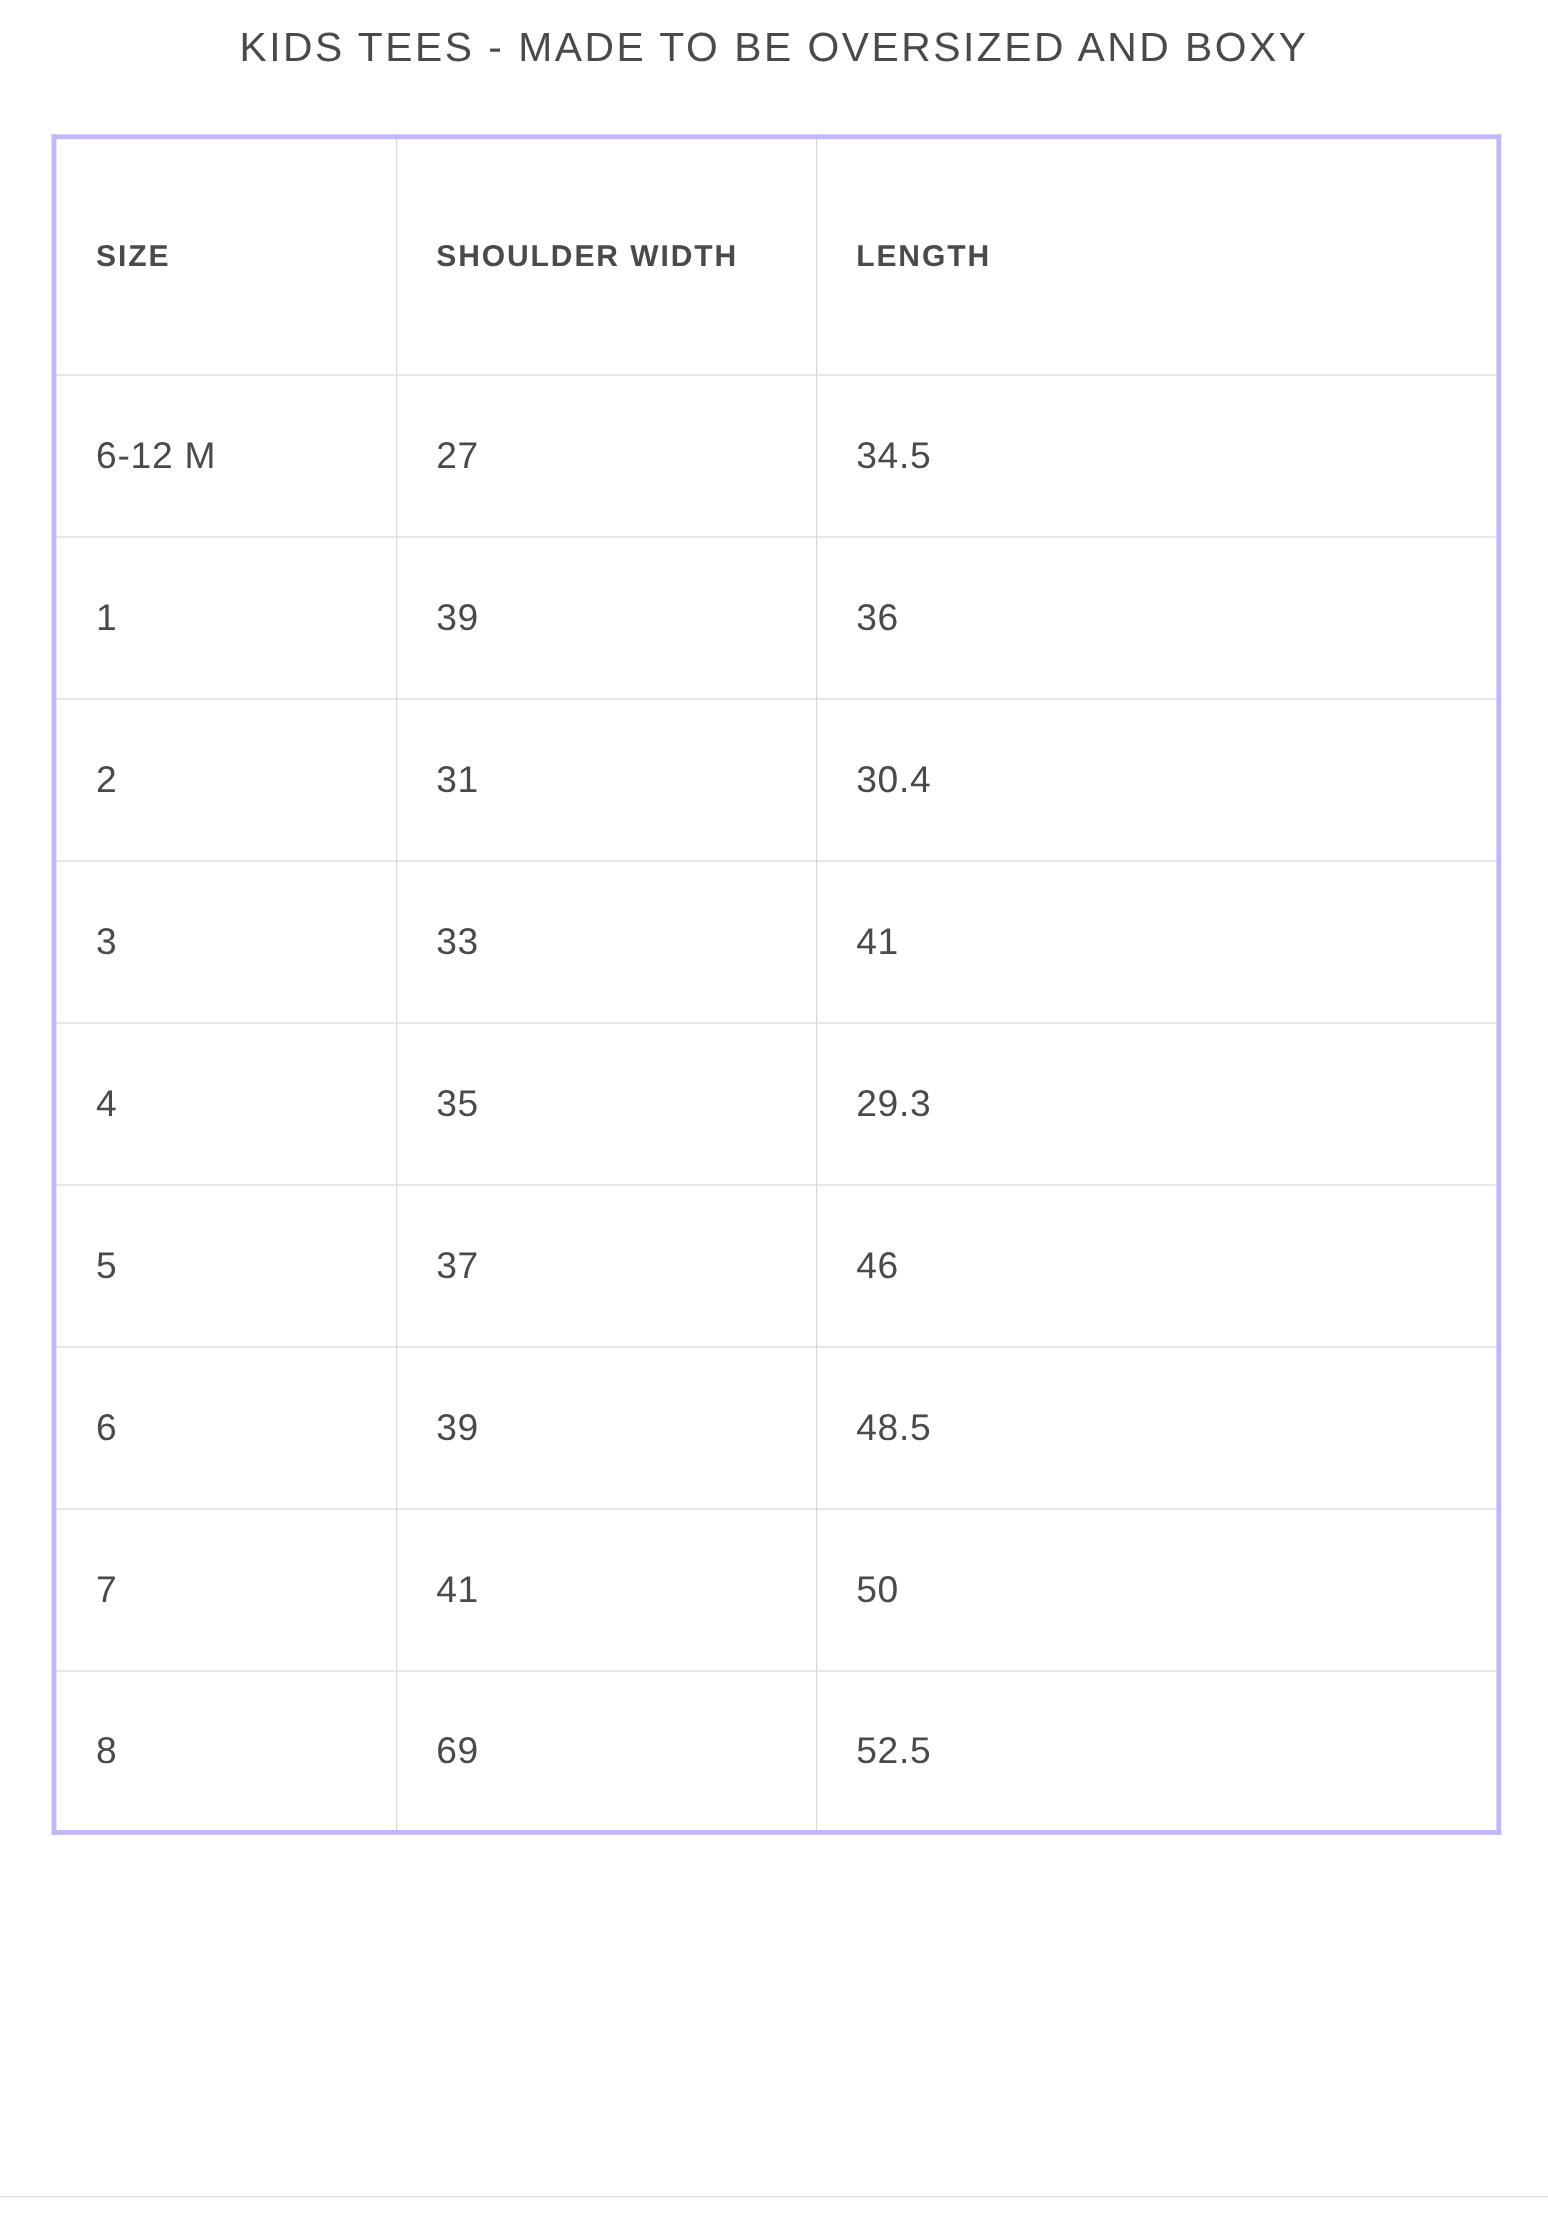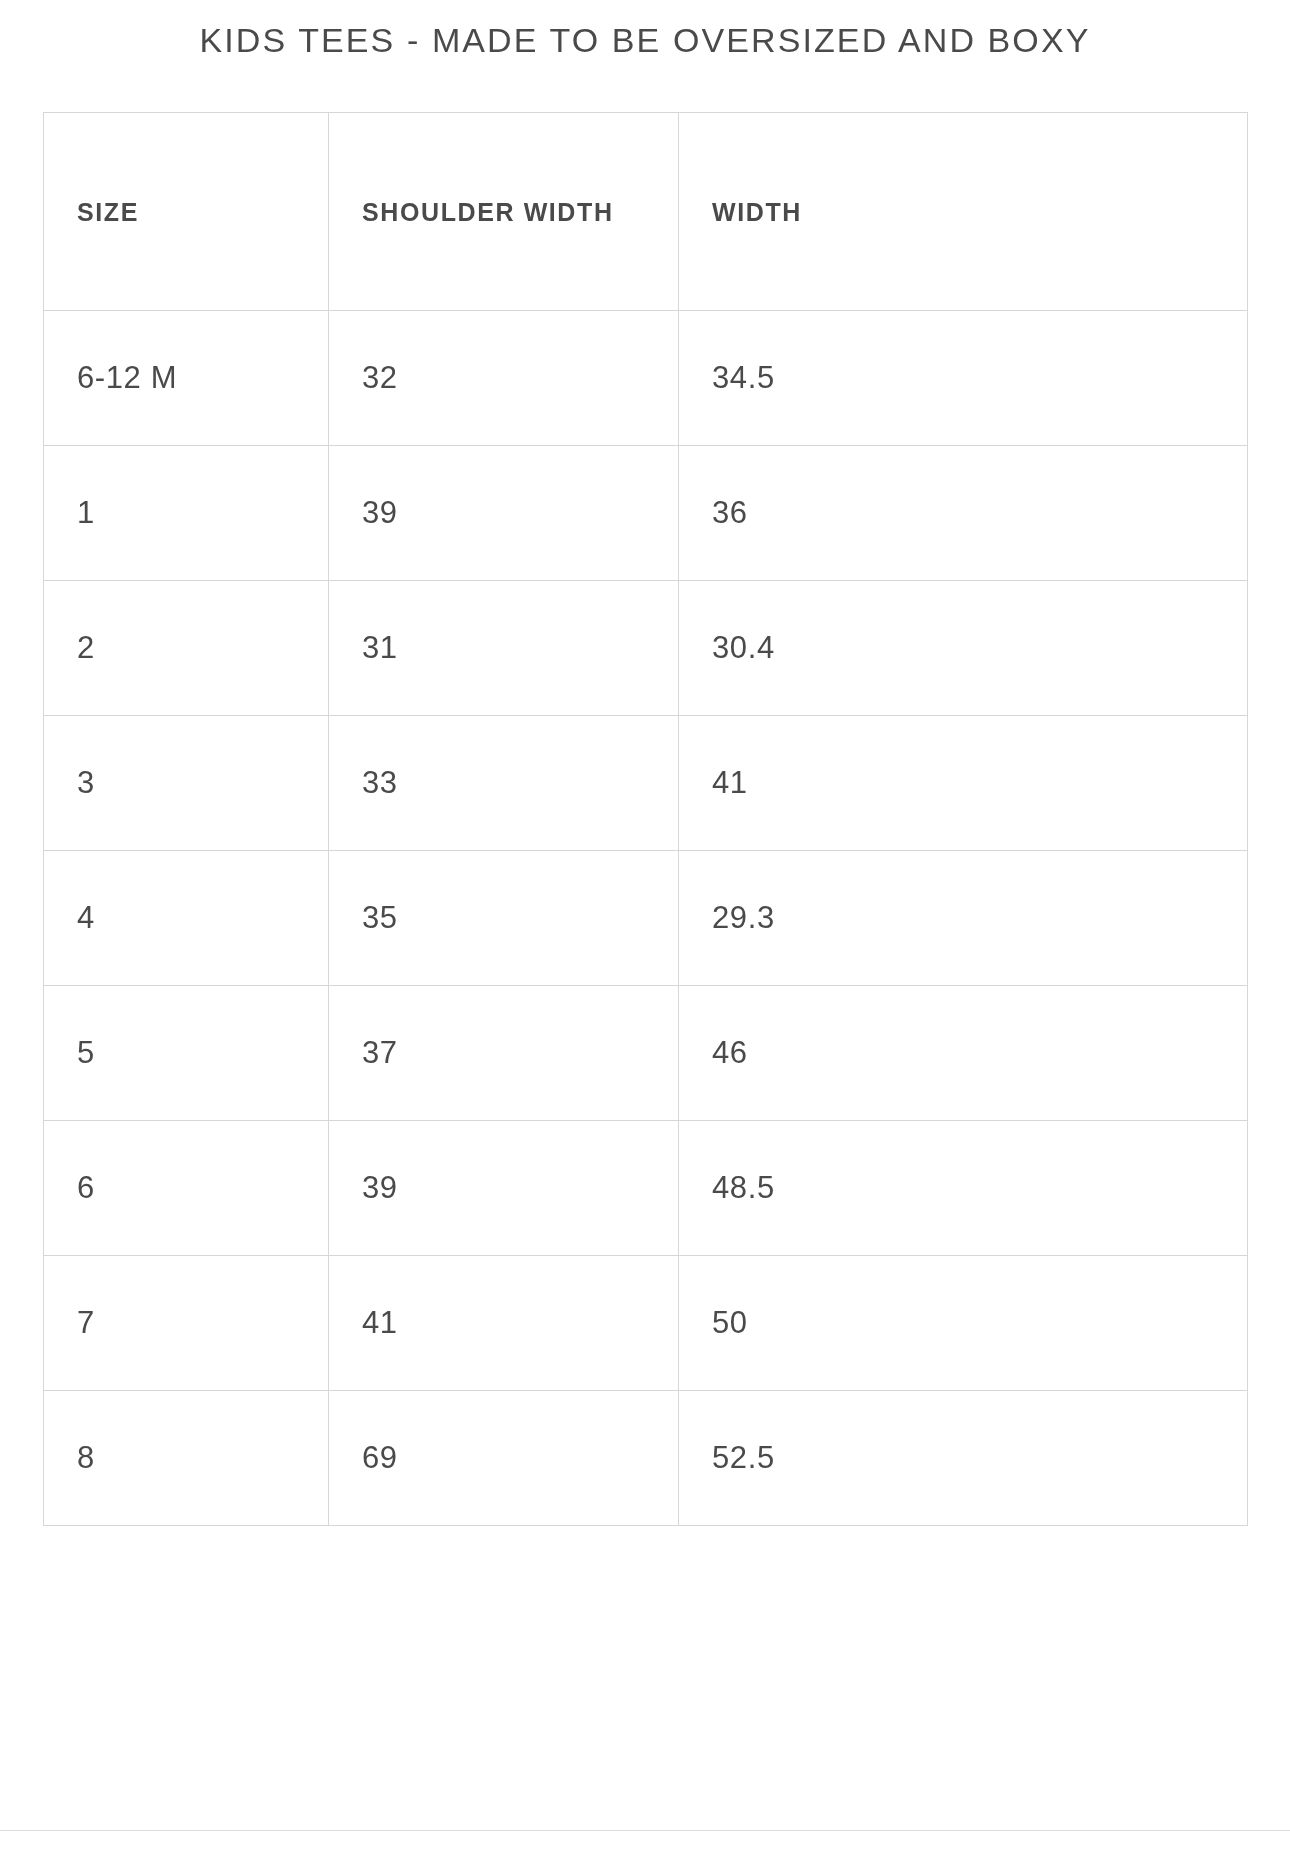--- a/index.html
+++ b/index.html
@@ -44,21 +44,21 @@
     position: absolute;
     left: 43px;
     top: 112px;
     width: 1204px;
   }
 
   table.size-table {
     width: 1204px;
     border-collapse: collapse;
     table-layout: fixed;
-    border: 1px solid #c4b5fd;
+    border: 4px solid #c4b5fd;
     padding-left: 48px;
   }
 
   table.size-table col.col-size   { width: 285px; }
   table.size-table col.col-width  { width: 350px; }
   table.size-table col.col-length { width: 569px; }
 
   table.size-table th,
   table.size-table td {
     border: 1px solid #d7d7d7;
@@ -115,28 +115,28 @@
       </colgroup>
       <thead>
         <tr>
           <th>
             <span class="hdr-text">SIZE</span>
           </th>
           <th>
             <span class="hdr-text">SHOULDER WIDTH</span>
           </th>
           <th>
-            <span class="hdr-text">WIDTH</span>
+            <span class="hdr-text">LENGTH</span>
           </th>
         </tr>
       </thead>
       <tbody>
         <tr>
           <td>6-12 M</td>
-          <td>32</td>
+          <td>27</td>
           <td>34.5</td>
         </tr>
         <tr>
           <td>1</td>
           <td>39</td>
           <td>36</td>
         </tr>
         <tr>
           <td>2</td>
           <td>31</td>

